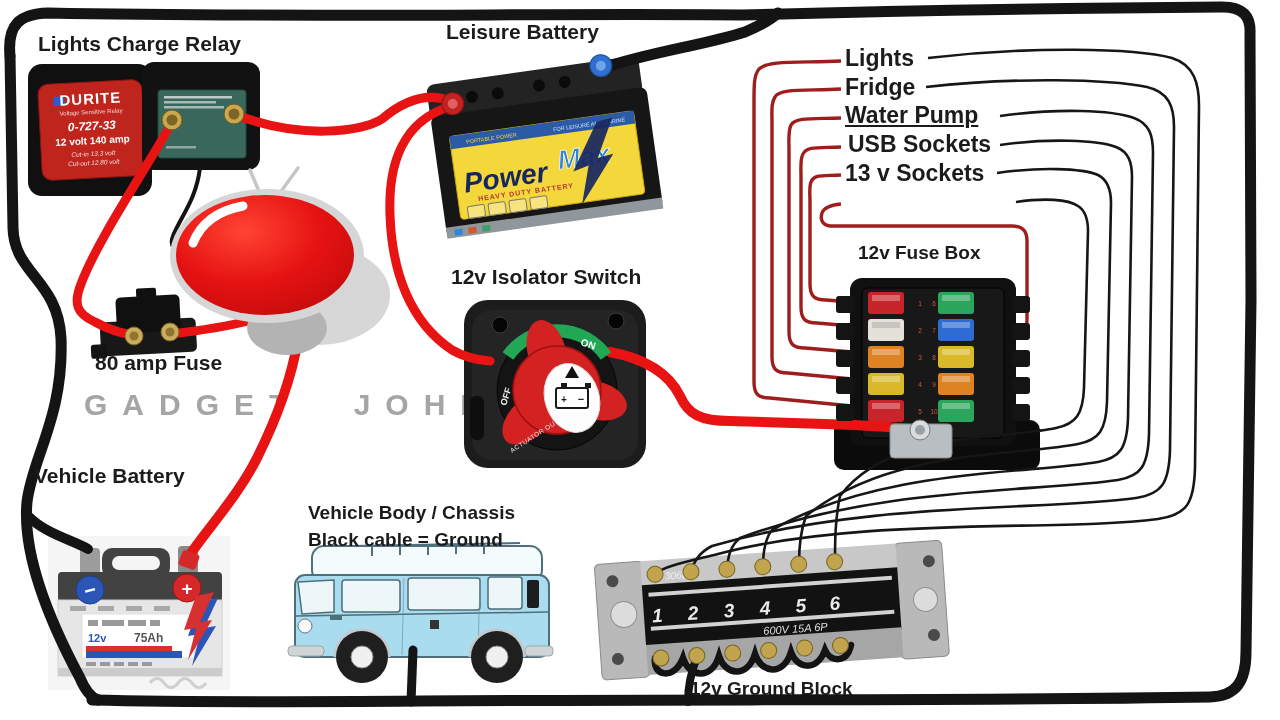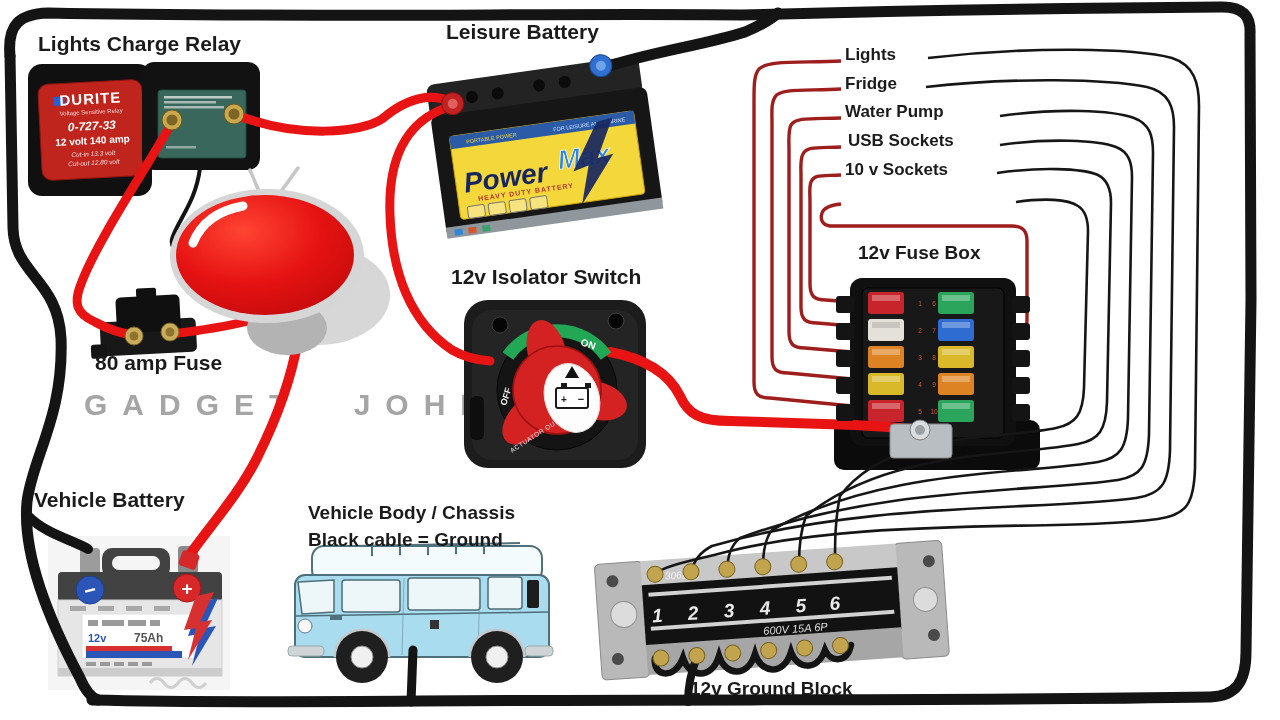--- a/index.html
+++ b/index.html
@@ -2,21 +2,21 @@
 <html><head>
 <meta charset="utf-8">
 <style>
   html,body{margin:0;padding:0;background:#ffffff;}
   .stage{position:relative;width:1280px;height:720px;background:#ffffff;overflow:hidden;
          font-family:"Liberation Sans",sans-serif;}
   .wm{position:absolute;left:84px;top:388px;z-index:0;font-size:30px;font-weight:700;
       letter-spacing:15px;word-spacing:28px;color:#a5a5a5;}
   svg.wiring{position:absolute;left:0;top:0;z-index:1;}
   .lbl{position:absolute;z-index:2;color:#1b1b1b;font-weight:600;white-space:nowrap;}
-  .lbl.t21{font-size:21px;} .lbl.t19{font-size:19px;} .lbl.t23{font-size:17px;}
+  .lbl.t21{font-size:21px;} .lbl.t19{font-size:19px;} .lbl.t23{font-size:23px;}
   svg text{font-family:"Liberation Sans",sans-serif;}
 </style>
 </head>
 <body>
 
 <div class="stage">
 
   <div class="wm">GADGET JOHN</div>
 
   <svg class="wiring" width="1280" height="720" viewBox="0 0 1280 720">
@@ -336,24 +336,24 @@
     </g>
 
     <rect x="180" y="552" width="18" height="16" rx="3" fill="#d62828" transform="rotate(20 189 560)"></rect>
   </svg>
 
   <div class="lbl t21" style="left:38px;top:32px;">Lights Charge Relay</div>
   <div class="lbl t21" style="left:446px;top:20px;">Leisure Battery</div>
   <div class="lbl t21" style="left:451px;top:265px;">12v Isolator Switch</div>
   <div class="lbl t21" style="left:95px;top:351px;">80 amp Fuse</div>
   <div class="lbl t19" style="left:858px;top:242px;">12v Fuse Box</div>
-  <div class="lbl t21" style="left:34px;top:488px;text-align:center;">Vehicle Battery</div>
+  <div class="lbl t21" style="left:34px;top:464px;text-align:center;">Vehicle Battery</div>
   <div class="lbl t19" style="left:308px;top:529px;">Black cable = Ground</div>
   <div class="lbl t19" style="left:308px;top:502px;">Vehicle Body / Chassis</div>
   <div class="lbl t19" style="left:690px;top:678px;">12v Ground Block</div>
 
   <div class="lbl t23" style="left:845px;top:45px;">Lights</div>
   <div class="lbl t23" style="left:845px;top:74px;">Fridge</div>
-  <div class="lbl t23" style="left:845px;top:102px;">Water Pump</div>
+  <div class="lbl t23" style="left:845px;top:102px;text-decoration:underline;">Water Pump</div>
   <div class="lbl t23" style="left:848px;top:131px;">USB Sockets</div>
-  <div class="lbl t23" style="left:845px;top:160px;">10 v Sockets</div>
+  <div class="lbl t23" style="left:845px;top:160px;">13 v Sockets</div>
 
 </div>
 
 </body></html>

